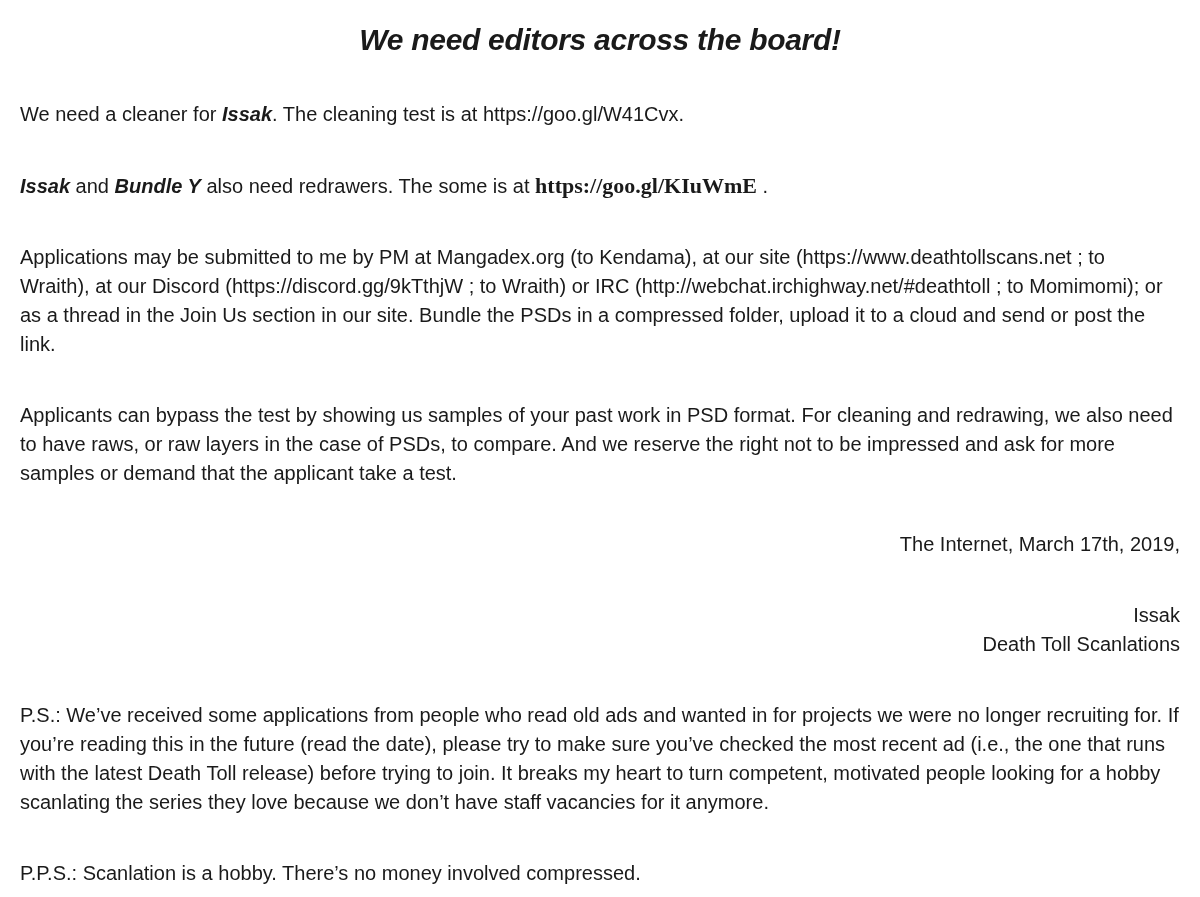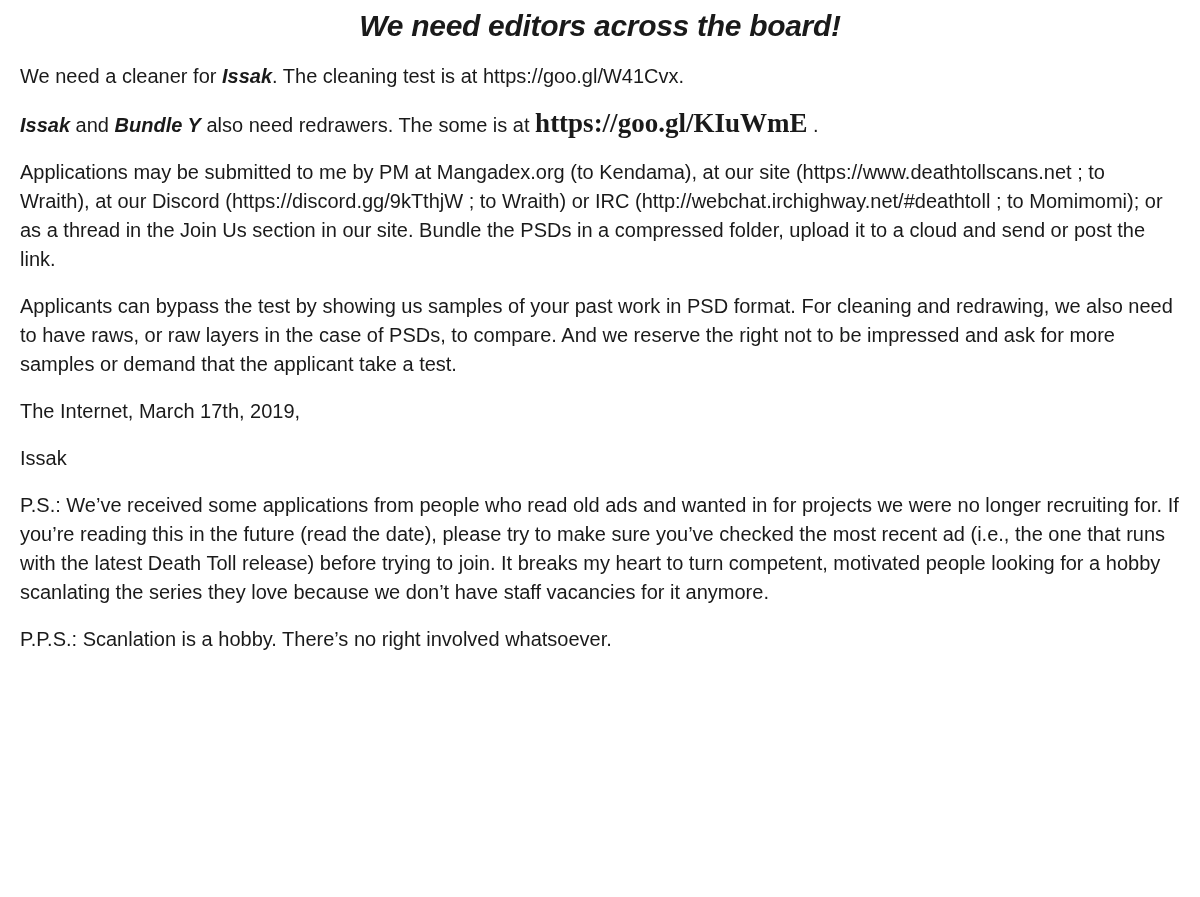--- a/index.html
+++ b/index.html
@@ -16,44 +16,44 @@
     color: #1a1a1a;
     font-size: 20px;
     overflow: hidden;
   }
   .title {
     text-align: center;
     font-size: 30px;
     font-weight: bold;
     font-style: italic;
     letter-spacing: -0.3px;
-    margin: 2px 0 0 0;
+    margin: 16px 0 0 0;
     line-height: 36px;
   }
   .notice-body p {
-    margin: 18px 0 0 0;
+    margin: 42px 0 0 0;
     line-height: 29px;
   }
   .align-left  { text-align: left; }
-  .align-right { }
+  .align-right { text-align: right; }
   .seg-normal { font-weight: normal; font-style: normal; }
   .seg-bold-italic { font-weight: bold; font-style: italic; }
   .seg-serif-bold {
     font-family: "Liberation Serif", "DejaVu Serif", serif;
     font-weight: bold;
-    font-size: 27px;
+    font-size: 22px;
   }
 </style>
 </head>
 <body>
 
 <h1 class="title">We need editors across the board!</h1>
 
 <div class="notice-body">
     <p class="align-left"><span class="seg-normal">We need a cleaner for </span><span class="seg-bold-italic">Issak</span><span class="seg-normal">. The cleaning test is at https://goo.gl/W41Cvx.</span></p>
     <p class="align-left"><span class="seg-bold-italic">Issak</span><span class="seg-normal"> and </span><span class="seg-bold-italic">Bundle Y</span><span class="seg-normal"> also need redrawers. The some is at </span><span class="seg-serif-bold">https://goo.gl/KIuWmE</span><span class="seg-normal"> .</span></p>
     <p class="align-left"><span class="seg-normal">Applications may be submitted to me by PM at Mangadex.org (to Kendama), at our site (https://www.deathtollscans.net ; to Wraith), at our Discord (https://discord.gg/9kTthjW ; to Wraith) or IRC (http://webchat.irchighway.net/#deathtoll ; to Momimomi); or as a thread in the Join Us section in our site. Bundle the PSDs in a compressed folder, upload it to a cloud and send or post the link.</span></p>
     <p class="align-left"><span class="seg-normal">Applicants can bypass the test by showing us samples of your past work in PSD format. For cleaning and redrawing, we also need to have raws, or raw layers in the case of PSDs, to compare. And we reserve the right not to be impressed and ask for more samples or demand that the applicant take a test.</span></p>
     <p class="align-right"><span class="seg-normal">The Internet, March 17th, 2019,</span></p>
-    <p class="align-right"><span class="seg-normal">Issak</span><br></p>
+    <p class="align-right"><span class="seg-normal">Issak</span><br><span class="seg-normal">Death Toll Scanlations</span></p>
     <p class="align-left"><span class="seg-normal">P.S.: We’ve received some applications from people who read old ads and wanted in for projects we were no longer recruiting for. If you’re reading this in the future (read the date), please try to make sure you’ve checked the most recent ad (i.e., the one that runs with the latest Death Toll release) before trying to join. It breaks my heart to turn competent, motivated people looking for a hobby scanlating the series they love because we don’t have staff vacancies for it anymore.</span></p>
-    <p class="align-left"><span class="seg-normal">P.P.S.: Scanlation is a hobby. There’s no right involved whatsoever.</span></p>
+    <p class="align-left"><span class="seg-normal">P.P.S.: Scanlation is a hobby. There’s no money involved compressed.</span></p>
   </div>
 
 </body></html>

